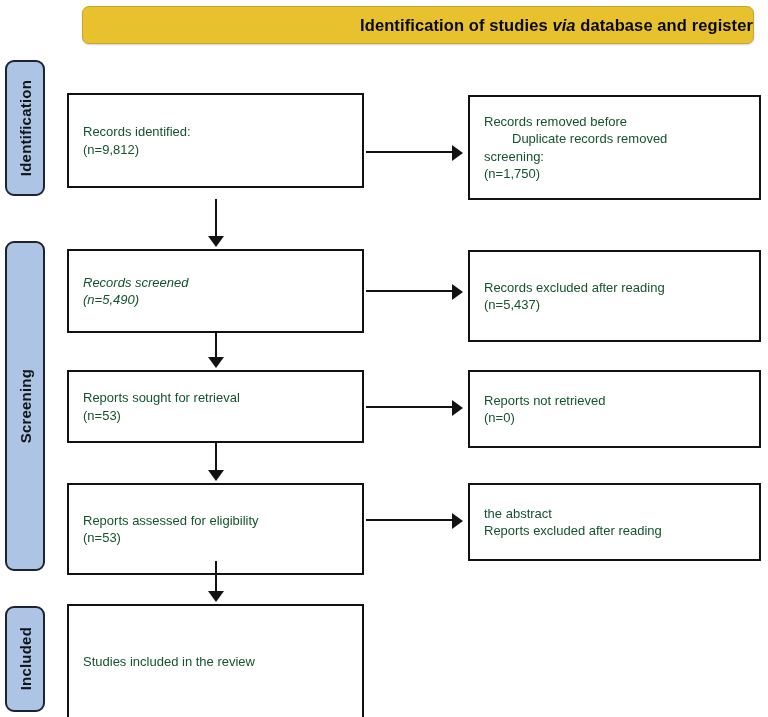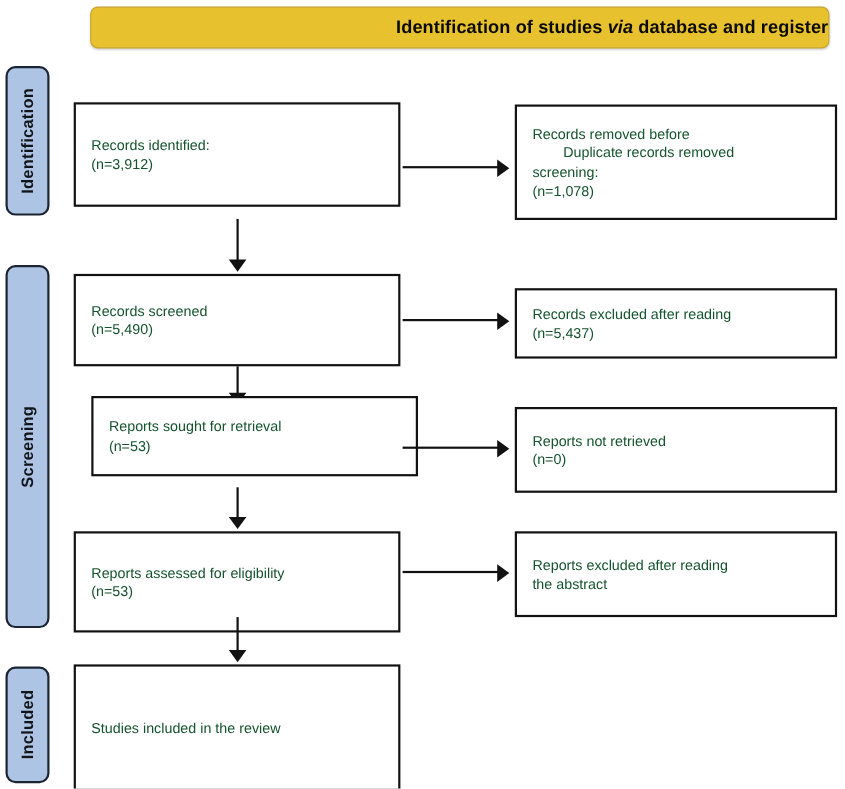--- a/index.html
+++ b/index.html
@@ -93,23 +93,23 @@
   .flow-box .line.indent-1 { padding-left: 28px; }
   .flow-box .line.indent-2 { padding-left: 22px; }
 
   
   .col-left  { left: 67px;  width: 297px; }
   
   .col-right { left: 468px; width: 293px; }
 
   #box-records-identified      { top: 93px;  height: 95px; }
   #box-records-removed         { top: 95px;  height: 105px; }
-  #box-records-screened        { top: 249px; height: 84px;  }
-  #box-records-excluded-title  { top: 262px; height: 64px;  }
-  #box-reports-sought          { top: 360px; height: 73px; margin-left: 16px;  }
+  #box-records-screened        { top: 249px; height: 84px; font-style: italic;  }
+  #box-records-excluded-title  { top: 250px; height: 92px;  }
+  #box-reports-sought          { top: 370px; height: 73px;  }
   #box-reports-not-retrieved   { top: 370px; height: 78px;  }
   #box-reports-assessed        { top: 483px; height: 92px;  }
   #box-reports-excluded-abs    { top: 483px; height: 78px;  }
   #box-studies-included        { top: 604px; height: 115px; }
 
   
   .conn-v-line {
     position: absolute;
     left: 215px;
     width: 2.2px;
@@ -172,31 +172,31 @@
   </div>
   <div class="stage-bar" id="stage-screening">
     <span class="stage-bar-label">Screening</span>
   </div>
   <div class="stage-bar" id="stage-included">
     <span class="stage-bar-label">Included</span>
   </div>
 
   <div class="flow-box col-left" id="box-records-identified">
     <span class="line">Records identified:</span>
-    <span class="line">(n=3,912)</span>
+    <span class="line">(n=9,812)</span>
   </div>
 
   <div class="conn-h-line" id="conn-h1-line"></div>
   <div class="conn-h-head" id="conn-h1-head"></div>
 
   <div class="flow-box col-right" id="box-records-removed">
     <span class="line">Records removed before</span>
     <span class="line indent-1">Duplicate records removed</span>
     <span class="line">screening:</span>
-    <span class="line">(n=1,078)</span>
+    <span class="line">(n=1,750)</span>
   </div>
 
   <div class="conn-v-line" id="conn-v1-line"></div>
   <div class="conn-v-head" id="conn-v1-head"></div>
 
   <div class="flow-box col-left" id="box-records-screened">
     <span class="line">Records screened</span>
     <span class="line">(n=5,490)</span>
   </div>
 
@@ -229,22 +229,22 @@
 
   <div class="flow-box col-left" id="box-reports-assessed">
     <span class="line">Reports assessed for eligibility</span>
     <span class="line">(n=53)</span>
   </div>
 
   <div class="conn-h-line" id="conn-h4-line"></div>
   <div class="conn-h-head" id="conn-h4-head"></div>
 
   <div class="flow-box col-right" id="box-reports-excluded-abs">
+    <span class="line">the abstract</span>
     <span class="line">Reports excluded after reading</span>
-    <span class="line">the abstract</span>
   </div>
 
   <div class="conn-v-line" id="conn-v4-line"></div>
   <div class="conn-v-head" id="conn-v4-head"></div>
 
   <div class="flow-box col-left" id="box-studies-included">
     <span class="line">Studies included in the review</span>
   </div>
 
 </div>

